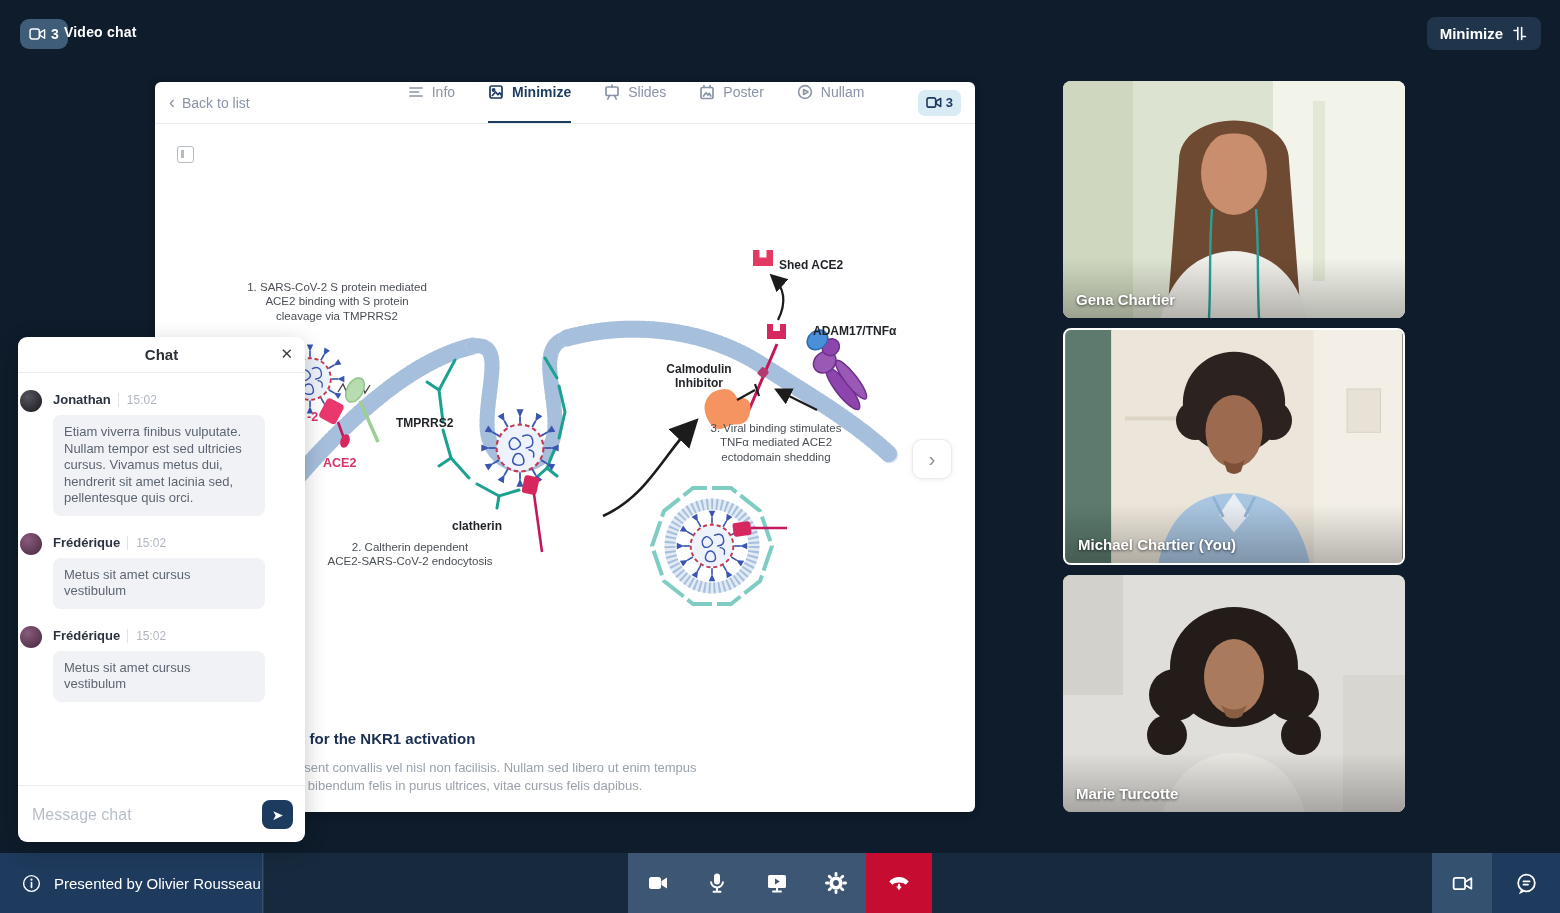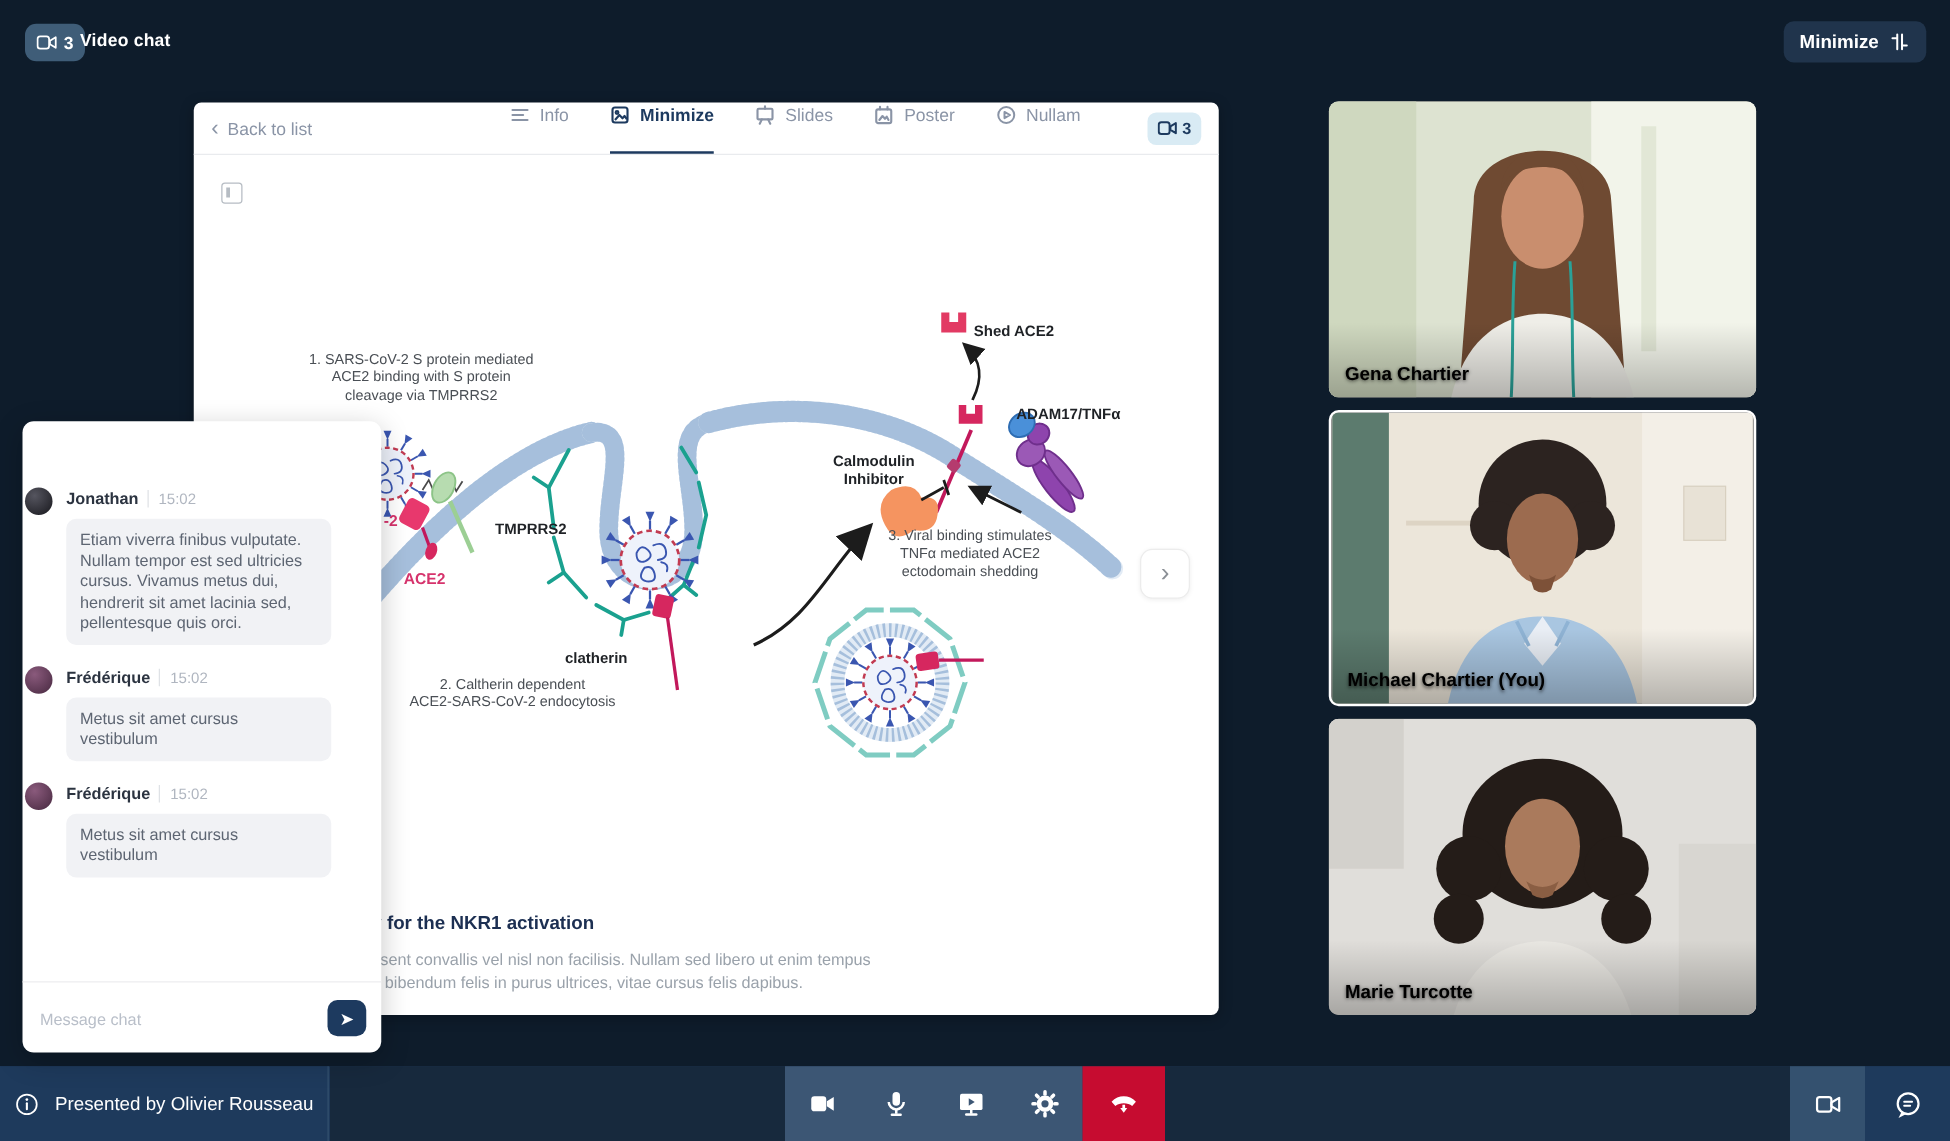--- a/index.html
+++ b/index.html
@@ -47,35 +47,35 @@
   .avatar { position:absolute; left:0; top:0; width:22px; height:22px; border-radius:50%; }
   .av-j { background:radial-gradient(circle at 35% 30%, #55555f, #17171c); }
   .av-f { background:radial-gradient(circle at 35% 30%, #8a5a7c, #46283f); }
   .av-p { background:radial-gradient(circle at 35% 30%, #e2e2e4, #8f8f98); }
   .msg-name { font-size:13px; font-weight:bold; color:#2b3340; }
   .msg-time { font-size:12px; color:#b0b6c0; margin-left:7px; padding-left:8px; border-left:1px solid #dfe2e6; }
   .bubble { margin-top:7px; border-radius:8px; padding:9px 11px; font-size:13px; line-height:16.5px; color:#5d6572; max-width:212px; display:inline-block; }
   .bubble.gray { background:#f1f2f5; }
   .bubble.blue { background:#e3f1f8; }
   .chat-input-row { position:absolute; left:0; right:0; bottom:0; height:57px; border-top:1px solid #ededf0; }
-  .chat-input { position:absolute; left:14px; top:14px; width:220px; height:30px; border:none; outline:none; font-size:13px; color:#3c4350; font-family:"Liberation Sans",sans-serif; }
+  .chat-input { position:absolute; left:14px; top:14px; width:220px; height:30px; border:none; outline:none; font-size:16px; color:#3c4350; font-family:"Liberation Sans",sans-serif; }
   .chat-input::placeholder { color:#b9bfc9; }
   .send-btn { position:absolute; right:12px; top:14px; width:31px; height:29px; background:#1d3a5f; border-radius:8px; color:#fff; font-size:14px; display:flex; align-items:center; justify-content:center; cursor:pointer; }
 
   
   .tiles { position:absolute; left:1063px; top:81px; width:342px; }
   .tile { position:relative; width:342px; height:237px; border-radius:8px; overflow:hidden; margin-bottom:10px; background:#777; }
   .tile.speaking { border:2px solid #fff;text-align:right; }
   .tile svg { position:absolute; left:0; top:0; width:100%; height:100%; }
-  .tile-name { position:absolute; left:13px; bottom:10px; color:#000000; font-size:15px; font-weight:bold; text-shadow:0 1px 3px rgba(0,0,0,.65); z-index:2; }
+  .tile-name { position:absolute; left:13px; bottom:10px; color:#ffffff; font-size:15px; font-weight:bold; text-shadow:0 1px 3px rgba(0,0,0,.65); z-index:2; }
   .tile-shade { position:absolute; left:0; right:0; bottom:0; height:60px; background:linear-gradient(transparent, rgba(0,0,0,.25)); z-index:1; }
 
   
   .bottombar { position:absolute; left:0; top:853px; width:1560px; height:60px; background:#1e3a5c; }
-  .presenter { position:absolute; left:0; top:0; width:263px; height:60px; background:#1e3a5c; border-right:1px solid #33506e; display:flex; align-items:center; gap:12px; padding-left:11px; color:#fff; font-size:15px; }
+  .presenter { position:absolute; left:0; top:0; width:263px; height:60px; background:#1e3a5c; border-right:1px solid #33506e; display:flex; align-items:center; gap:12px; padding-left:21px; color:#fff; font-size:15px; }
   .mid-gap { position:absolute; left:264px; top:0; width:364px; height:60px; background:#17293d; }
   .controls { position:absolute; left:628px; top:0; width:238px; height:60px; background:#3c5674; display:flex; }
   .ctrl-btn { width:59.5px; height:60px; display:flex; align-items:center; justify-content:center; cursor:pointer; }
   .hangup-btn { position:absolute; left:866px; top:0; width:66px; height:60px; background:#c60c30; display:flex; align-items:center; justify-content:center; cursor:pointer; }
   .right-gap { position:absolute; left:932px; top:0; width:500px; height:60px; background:#17293d; }
   .cam-toggle { position:absolute; left:1432px; top:0; width:60px; height:60px; background:#34516f; display:flex; align-items:center; justify-content:center; cursor:pointer; }
   .chat-toggle { position:absolute; left:1492px; top:0; width:68px; height:60px; background:#1e3a5c; display:flex; align-items:center; justify-content:center; cursor:pointer; }
 </style>
 </head>
 <body>
@@ -281,20 +281,24 @@
     </div>
 
     <div class="fig-desc">
       <h3>y for the NKR1 activation</h3>
       <p>esent convallis vel nisl non facilisis. Nullam sed libero ut enim tempus</p>
       <p>n bibendum felis in purus ultrices, vitae cursus felis dapibus.</p>
     </div>
   </div>
 
   <div class="chat">
+    <div class="chat-header">
+      <span class="chat-title">Chat</span>
+      <span class="chat-close">✕</span>
+    </div>
     <div class="chat-msgs">
       <div class="msg">
         <span class="avatar av-j"></span>
         <span class="msg-name">Jonathan</span><span class="msg-time">15:02</span>
         <div class="bubble gray">Etiam viverra finibus vulputate. Nullam tempor est sed ultricies cursus. Vivamus metus dui, hendrerit sit amet lacinia sed, pellentesque quis orci.</div>
       </div>
       <div class="msg">
         <span class="avatar av-f"></span>
         <span class="msg-name">Frédérique</span><span class="msg-time">15:02</span>
         <div class="bubble gray">Metus sit amet cursus vestibulum</div>

